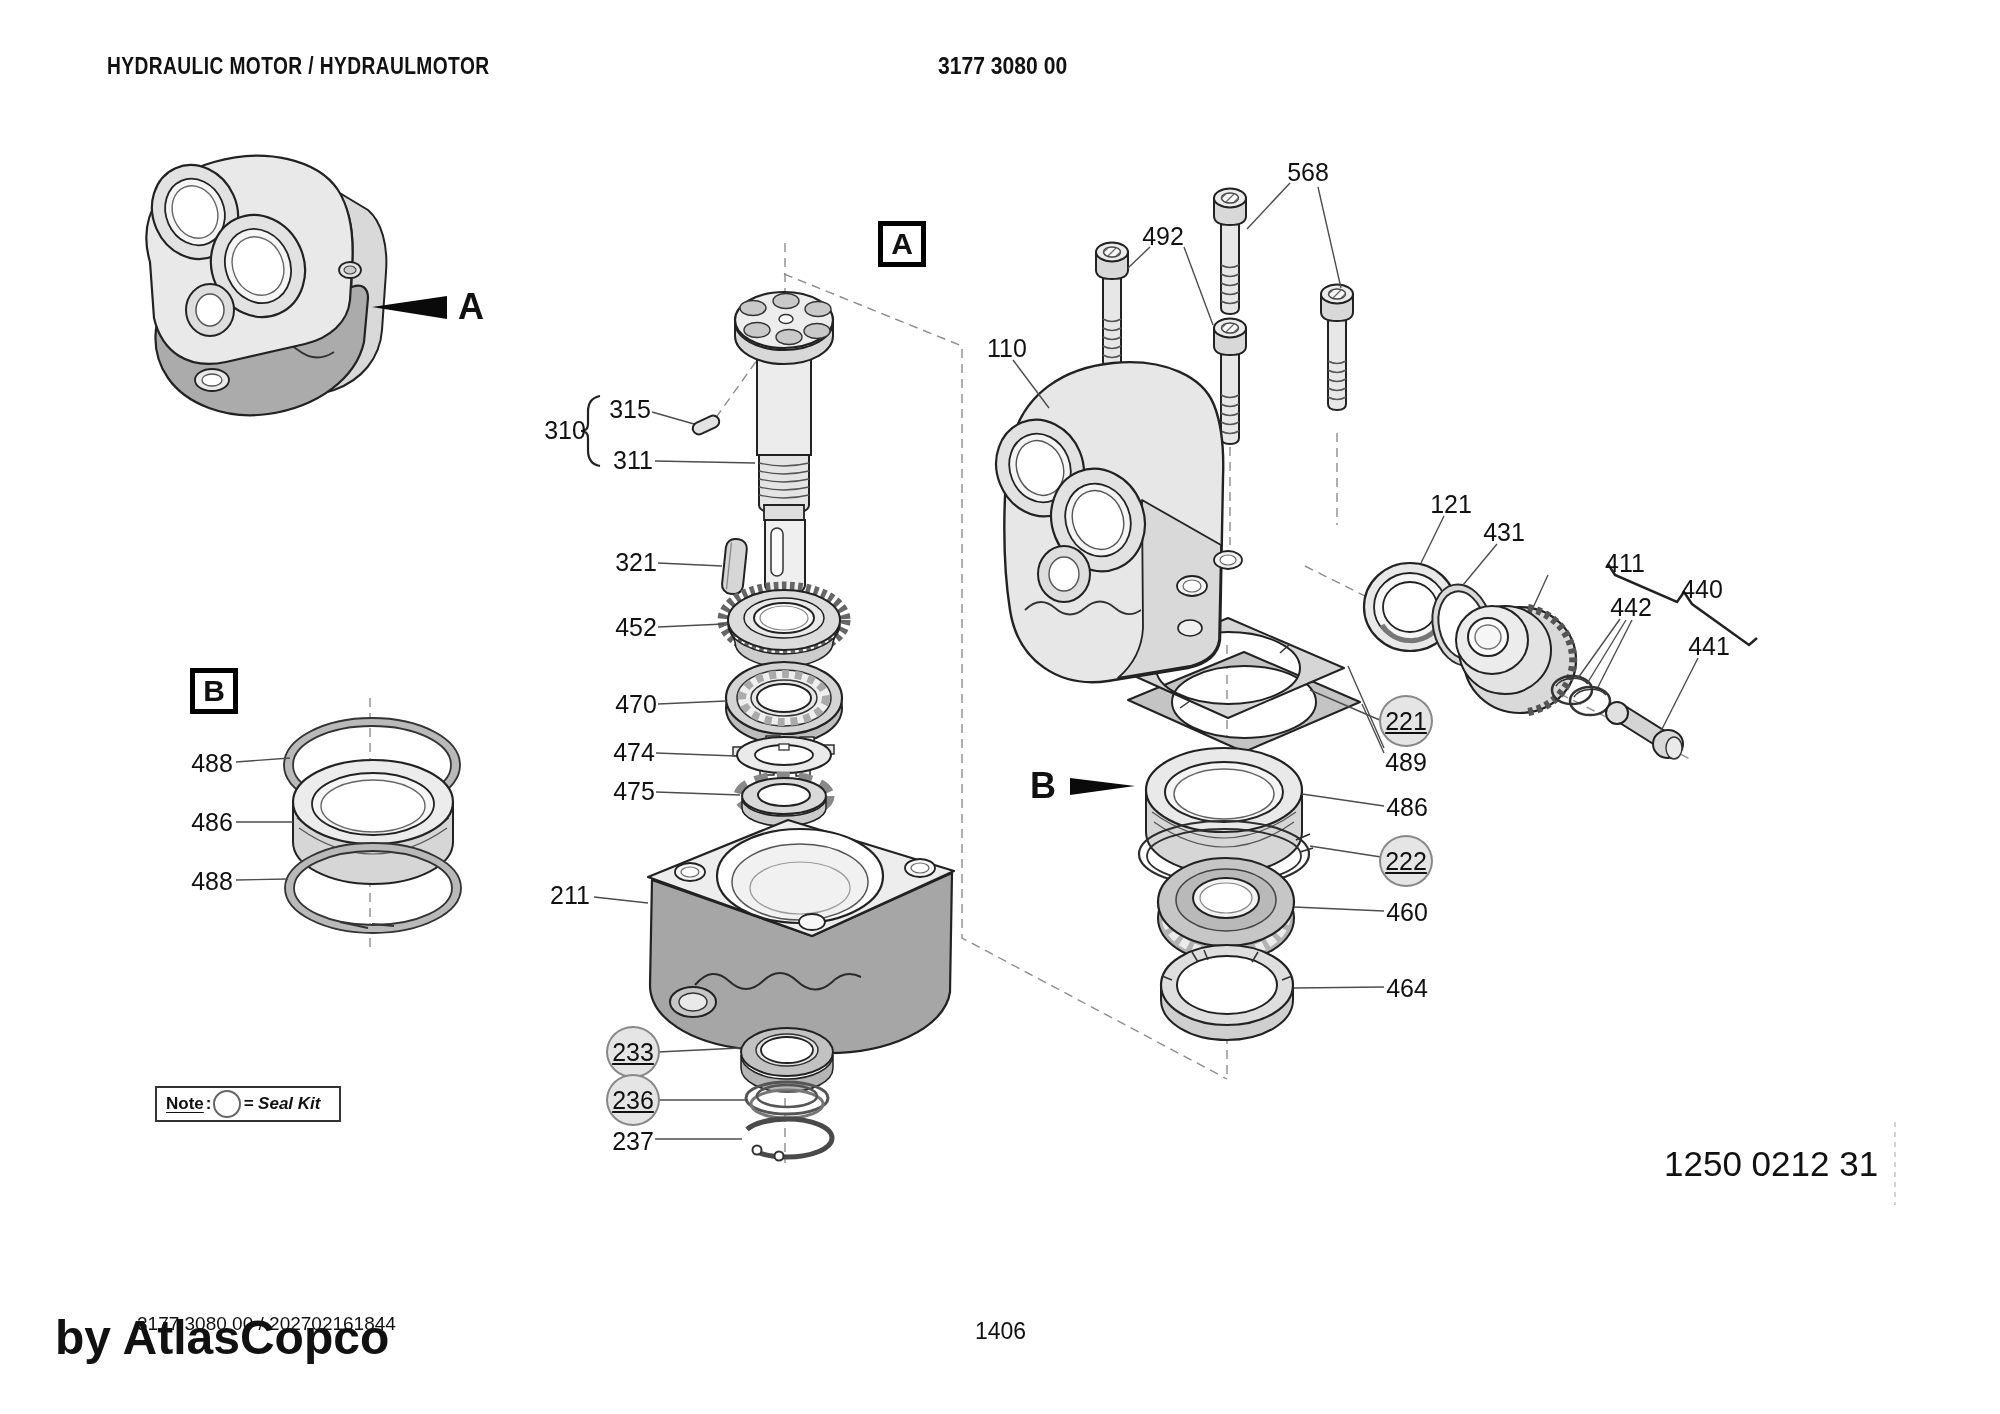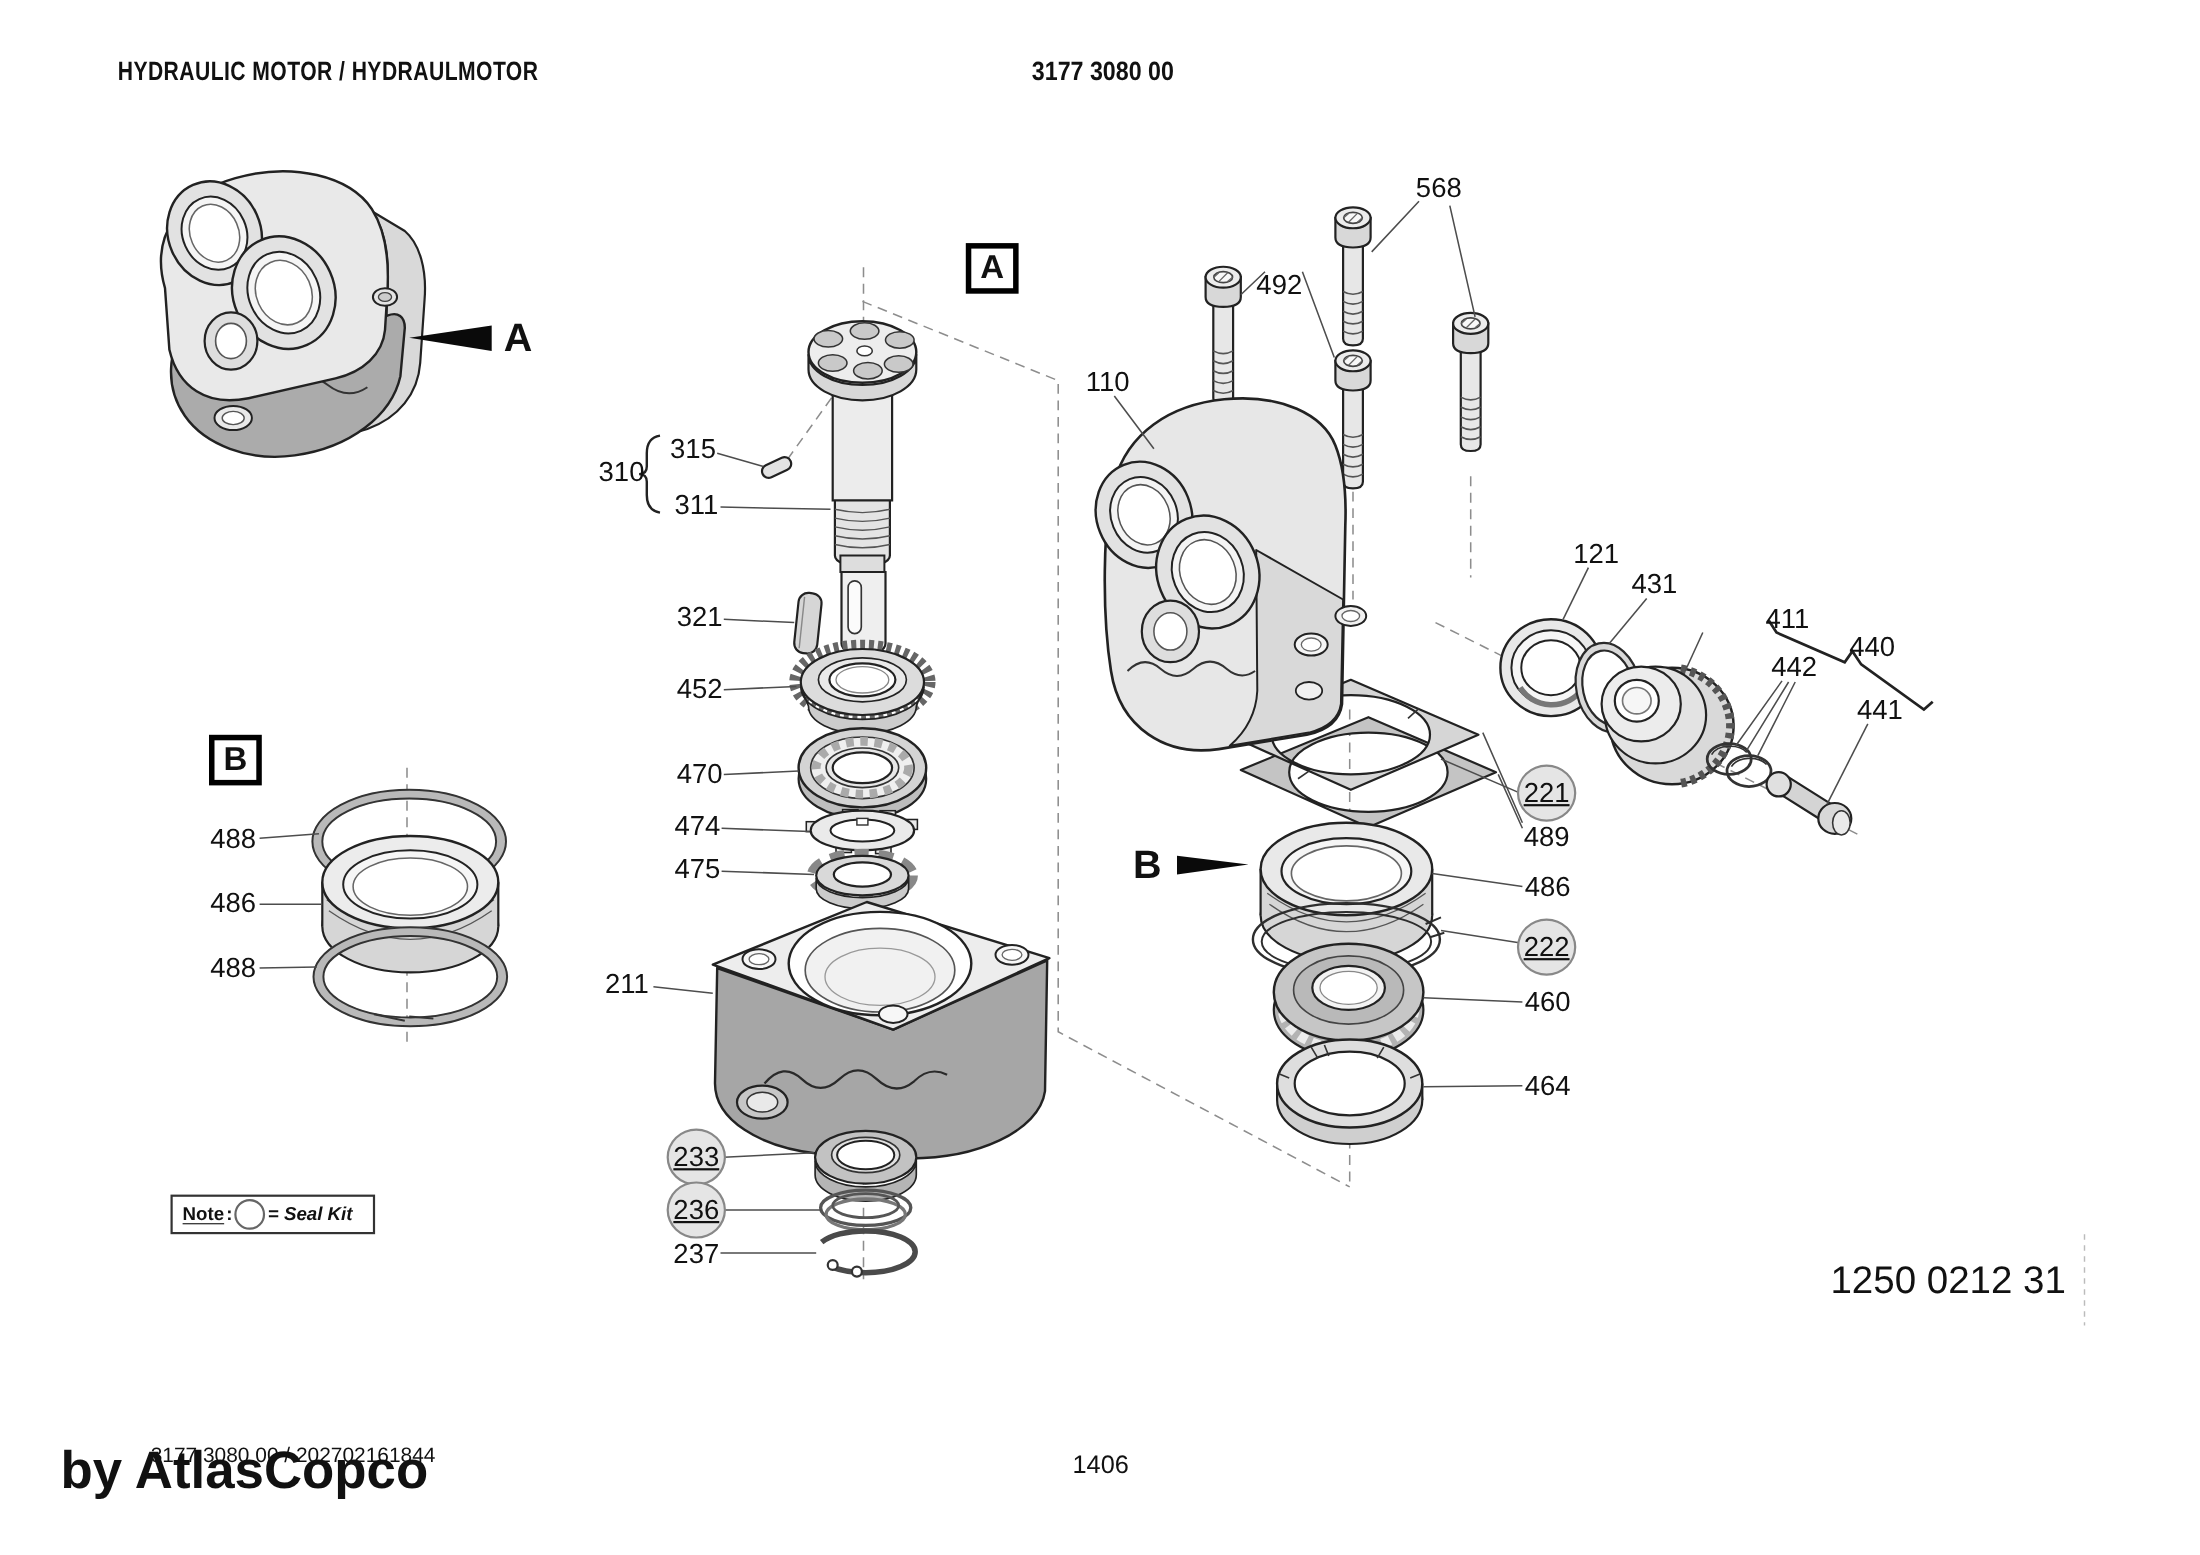--- a/index.html
+++ b/index.html
@@ -359,21 +359,21 @@
       <div class="callout" style="left: 634px; top: 752px;">474</div>
       <div class="callout" style="left: 634px; top: 791px;">475</div>
       <div class="callout" style="left: 570px; top: 895px;">211</div>
       <div class="callout circled" style="left: 633px; top: 1052px;">233</div>
       <div class="callout circled" style="left: 633px; top: 1100px;">236</div>
       <div class="callout" style="left: 633px; top: 1141px;">237</div>
       <div class="callout" style="left: 212px; top: 763px;">488</div>
       <div class="callout" style="left: 212px; top: 822px;">486</div>
       <div class="callout" style="left: 212px; top: 881px;">488</div>
       <div class="callout" style="left: 1308px; top: 172px;">568</div>
-      <div class="callout" style="left: 1163px; top: 236px; margin-top: 24px;">492</div>
+      <div class="callout" style="left: 1163px; top: 236px;">492</div>
       <div class="callout" style="left: 1007px; top: 348px;">110</div>
       <div class="callout" style="left: 1451px; top: 504px;">121</div>
       <div class="callout" style="left: 1504px; top: 532px;">431</div>
       <div class="callout" style="left: 1625px; top: 563px;">411</div>
       <div class="callout" style="left: 1631px; top: 607px; text-align: right;">442</div>
       <div class="callout" style="left: 1702px; top: 589px;">440</div>
       <div class="callout" style="left: 1709px; top: 646px;">441</div>
       <div class="callout circled" style="left: 1406px; top: 721px;">221</div>
       <div class="callout" style="left: 1406px; top: 762px;">489</div>
       <div class="callout" style="left: 1407px; top: 807px;">486</div>

